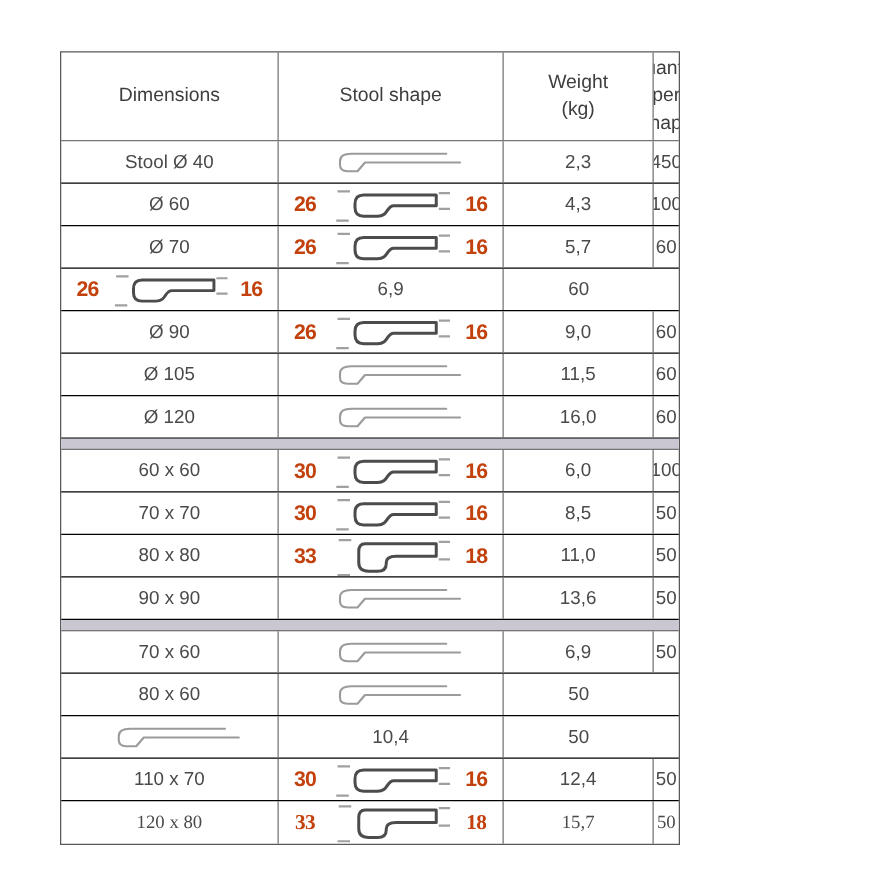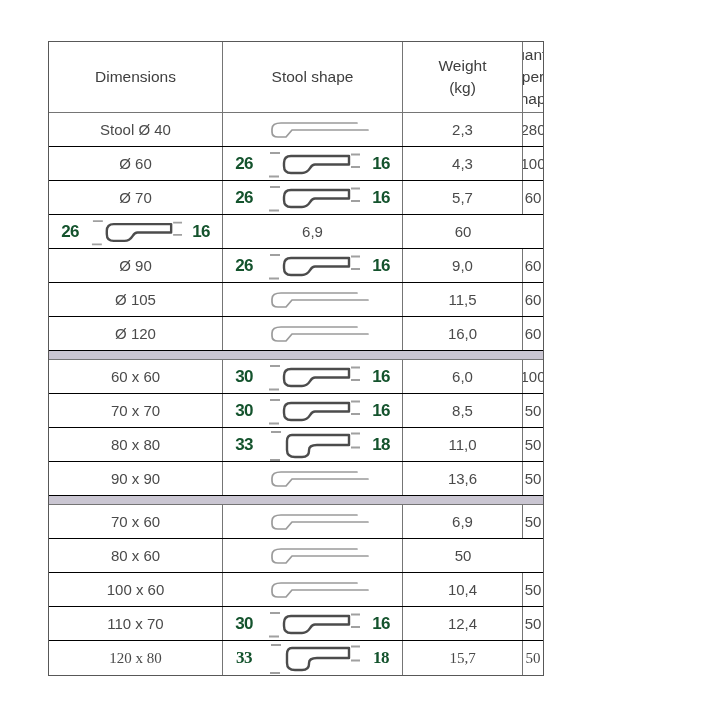--- a/index.html
+++ b/index.html
@@ -28,21 +28,21 @@
     white-space:pre-line;text-align:center;line-height:1.4;
     font-size:15.5px;color:#3e3e3e;
   }
   .separator{
     height:8px;background:#cac6d2;border-bottom:1px solid #757575;
     box-sizing:content-box;
   }
   .edge{gap:4px;padding:0 9px;}
   .edge.is-thick{justify-content:space-between;}
   .edge-num{
-    font-weight:bold;font-size:17px;color:#14532d;letter-spacing:-0.6px;
+    font-weight:bold;font-size:17px;color:#c2410c;letter-spacing:-0.6px;
     display:none;min-width:24px;text-align:center;
   }
   .edge.is-thick .edge-num{display:inline-block;}
   .shape{display:none;}
   .shape.show{display:block;}
   .edge.is-thin .shape-thin{margin-left:14px;}
 </style>
 </head>
 <body>
 
@@ -60,21 +60,21 @@
   <div class="row">
     <div class="cell dim">Stool Ø 40</div>
     <div class="cell edge is-thin">
 
       <svg class="shape shape-thin show" width="110" height="26" viewBox="0 0 110 26" aria-hidden="true">
         <path d="M92 6 L16 6 Q7 6 7 12 L7 15 Q7 20 13 20 L21 20 L27 13 L103 13" fill="none" stroke="#9b9b9b" stroke-width="1.7" stroke-linejoin="round" stroke-linecap="round"></path>
       </svg>
 
     </div>
     <div class="cell weight">2,3</div>
-    <div class="cell qty">280</div>
+    <div class="cell qty">450</div>
   </div>
 
   <div class="row">
     <div class="cell dim">Ø 60</div>
     <div class="cell edge is-thick">
       <span class="edge-num left">26</span>
       <svg class="shape shape-thick-a show" width="100" height="32" viewBox="0 0 100 32" aria-hidden="true">
         <path d="M28 8 L86 8 L86 16.5 L52 16.5 C46 16.5 48 25 39 25 L28 25 Q21 25 21 18 L21 15 Q21 8 28 8 Z" fill="none" stroke="#4c4c4c" stroke-width="2.4" stroke-linejoin="round"></path>
         <path d="M7 5 H17 M6 28.5 H16 M88 6.5 H97 M88 19 H97" fill="none" stroke="#a0a0a0" stroke-width="1.8"></path>
       </svg>
@@ -233,21 +233,20 @@
 
       <svg class="shape shape-thin show" width="110" height="26" viewBox="0 0 110 26" aria-hidden="true">
         <path d="M92 6 L16 6 Q7 6 7 12 L7 15 Q7 20 13 20 L21 20 L27 13 L103 13" fill="none" stroke="#9b9b9b" stroke-width="1.7" stroke-linejoin="round" stroke-linecap="round"></path>
       </svg>
 
     </div>
     <div class="cell qty">50</div>
   </div>
 
   <div class="row">
-    <div class="cell dim">100 x 60</div>
     <div class="cell edge is-thin">
 
       <svg class="shape shape-thin show" width="110" height="26" viewBox="0 0 110 26" aria-hidden="true">
         <path d="M92 6 L16 6 Q7 6 7 12 L7 15 Q7 20 13 20 L21 20 L27 13 L103 13" fill="none" stroke="#9b9b9b" stroke-width="1.7" stroke-linejoin="round" stroke-linecap="round"></path>
       </svg>
 
     </div>
     <div class="cell weight">10,4</div>
     <div class="cell qty">50</div>
   </div>

